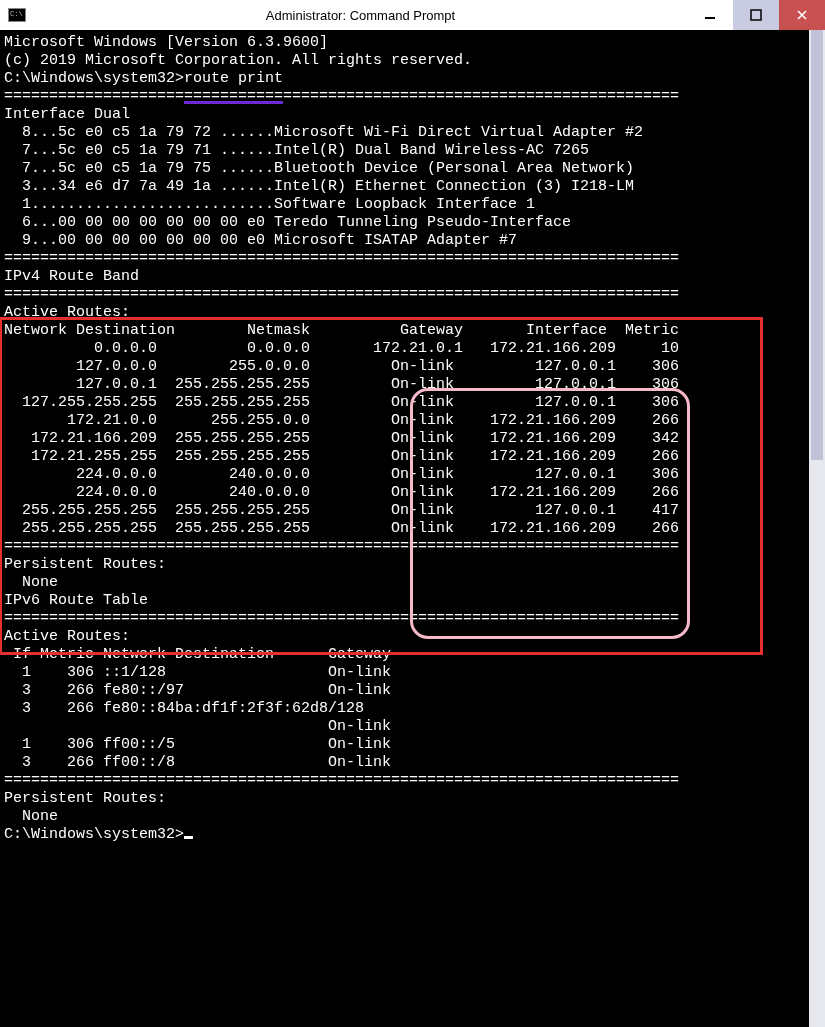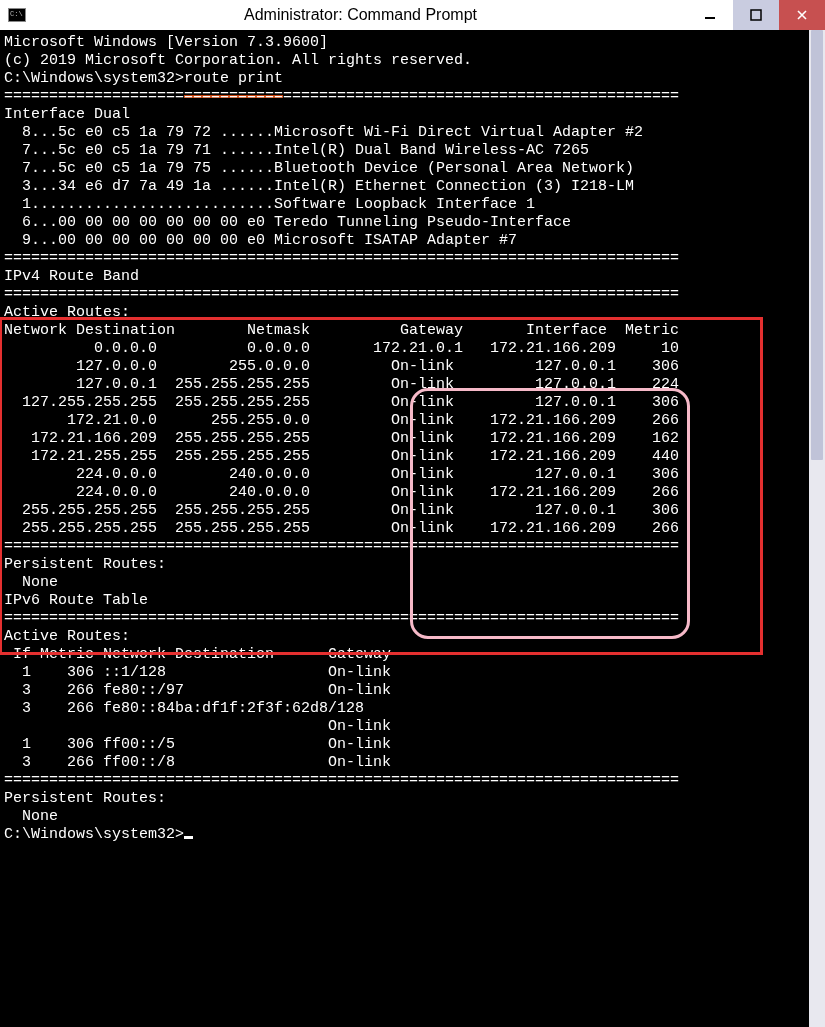--- a/index.html
+++ b/index.html
@@ -1,31 +1,31 @@
 <!DOCTYPE html>
 <html><head>
 <meta charset="utf-8">
 <style>
   html,body{margin:0;padding:0;background:#c9cce0;font-family:Consolas,'Courier New',monospace;}
   .window{width:825px;height:1027px;background:#c9cce0;position:relative;}
   .titlebar{height:30px;background:#fff;display:flex;align-items:center;position:relative;border-bottom:1px solid #bbb;}
   .titlebar .icon{width:16px;height:12px;background:#000;margin:0 8px;display:inline-block;border:1px solid #888;position:relative;}
   .titlebar .icon::after{content:"C:\\";color:#bbb;font-size:7px;position:absolute;top:1px;left:1px;}
-  .titlebar .title{flex:1;text-align:center;font-family:'Segoe UI',Tahoma,sans-serif;font-size:16px;color:#000;}
+  .titlebar .title{flex:1;text-align:center;font-family:'Segoe UI',Tahoma,sans-serif;font-size:13px;color:#000;}
   .winbtns{display:flex;height:100%;}
   .winbtn{width:46px;height:100%;display:flex;align-items:center;justify-content:center;font-family:'Segoe UI',sans-serif;}
   .winbtn.min,.winbtn.max{background:#fff;color:#000;}
   .winbtn.max{background:#c9cce0;}
   .winbtn.close{background:#c75050;color:#fff;}
   .winbtn svg{display:block;}
   .client{position:absolute;top:30px;left:0;right:0;bottom:0;display:flex;}
   .term{flex:1;background:#000;color:#fff;font-size:15px;line-height:18px;padding:4px 4px 4px 4px;white-space:pre;overflow:hidden;}
   .scroll{width:16px;background:#e8e8ef;position:relative;}
   .scroll .thumb{position:absolute;left:2px;right:2px;top:0;height:430px;background:#c0c3d8;border-radius:1px;}
-  .hl-cmd{border-bottom:3px solid #c2410c;padding-bottom:8px;}
+  .hl-cmd{border-bottom:3px solid #6d28d9;padding-bottom:14px;}
   .box-red{outline:3px solid #e53030;outline-offset:0;}
   .box-pink{outline:3px solid #f6b9c8;outline-offset:-3px;border-radius:18px;}
   .posabs{position:absolute;}
   .cursor{display:inline-block;width:9px;height:3px;background:#fff;vertical-align:baseline;margin-bottom:-1px;}
 </style>
 </head>
 <body>
 
 <div class="window">
   <div class="titlebar">
@@ -44,47 +44,47 @@
       </div>
       <div class="winbtn close">
         <svg width="12" height="12" viewBox="0 0 12 12">
             <path d="M2 2 L10 10 M10 2 L2 10" stroke="#fff" stroke-width="1.6"></path>
           </svg>
       </div>
     </div>
   </div>
 
   <div class="client">
-    <div class="term" style="position:relative;"><span class="">Microsoft Windows [Version 7.3.9600]</span>
+    <div class="term" style="position:relative;"><span class="">Microsoft Windows [Version 6.3.9600]</span>
 <span class="">(c) 2019 Microsoft Corporation. All rights reserved.</span>
 <span class="">C:\Windows\system32&gt;</span><span class="hl-cmd">route print</span>
 <span class="">===========================================================================</span>
 <span class="">Interface Dual</span>
 <span class="">  8...5c e0 c5 1a 79 72 ......Microsoft Wi-Fi Direct Virtual Adapter #2</span>
 <span class="">  7...5c e0 c5 1a 79 71 ......Intel(R) Dual Band Wireless-AC 7265</span>
 <span class="">  7...5c e0 c5 1a 79 75 ......Bluetooth Device (Personal Area Network)</span>
 <span class="">  3...34 e6 d7 7a 49 1a ......Intel(R) Ethernet Connection (3) I218-LM</span>
 <span class="">  1...........................Software Loopback Interface 1</span>
 <span class="">  6...00 00 00 00 00 00 00 e0 Teredo Tunneling Pseudo-Interface</span>
 <span class="">  9...00 00 00 00 00 00 00 e0 Microsoft ISATAP Adapter #7</span>
 <span class="">===========================================================================</span>
 <span class="">IPv4 Route Band</span>
 <span class="">===========================================================================</span>
 <span class="">Active Routes:</span>
 <span class="">Network Destination        Netmask          Gateway       Interface  Metric</span>
 <span class="">          0.0.0.0          0.0.0.0       172.21.0.1   172.21.166.209     10</span>
 <span class="">        127.0.0.0        255.0.0.0         On-link         127.0.0.1    306</span>
-<span class="">        127.0.0.1  255.255.255.255         On-link         127.0.0.1    224</span>
+<span class="">        127.0.0.1  255.255.255.255         On-link         127.0.0.1    306</span>
 <span class="">  127.255.255.255  255.255.255.255         On-link         127.0.0.1    306</span>
 <span class="">       172.21.0.0      255.255.0.0         On-link    172.21.166.209    266</span>
-<span class="">   172.21.166.209  255.255.255.255         On-link    172.21.166.209    162</span>
-<span class="">   172.21.255.255  255.255.255.255         On-link    172.21.166.209    440</span>
+<span class="">   172.21.166.209  255.255.255.255         On-link    172.21.166.209    342</span>
+<span class="">   172.21.255.255  255.255.255.255         On-link    172.21.166.209    266</span>
 <span class="">        224.0.0.0        240.0.0.0         On-link         127.0.0.1    306</span>
 <span class="">        224.0.0.0        240.0.0.0         On-link    172.21.166.209    266</span>
-<span class="">  255.255.255.255  255.255.255.255         On-link         127.0.0.1    306</span>
+<span class="">  255.255.255.255  255.255.255.255         On-link         127.0.0.1    417</span>
 <span class="">  255.255.255.255  255.255.255.255         On-link    172.21.166.209    266</span>
 <span class="">===========================================================================</span>
 <span class="">Persistent Routes:</span>
 <span class="">  None</span>
 <span class="">IPv6 Route Table</span>
 <span class="">===========================================================================</span>
 <span class="">Active Routes:</span>
 <span class=""> If Metric Network Destination      Gateway</span>
 <span class="">  1    306 ::1/128                  On-link</span>
 <span class="">  3    266 fe80::/97                On-link</span>

